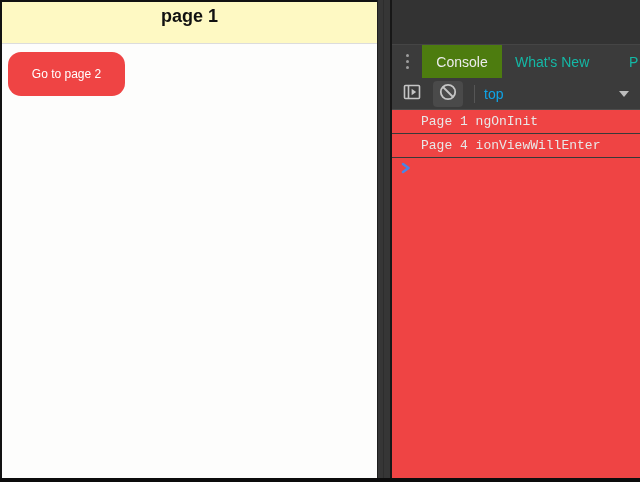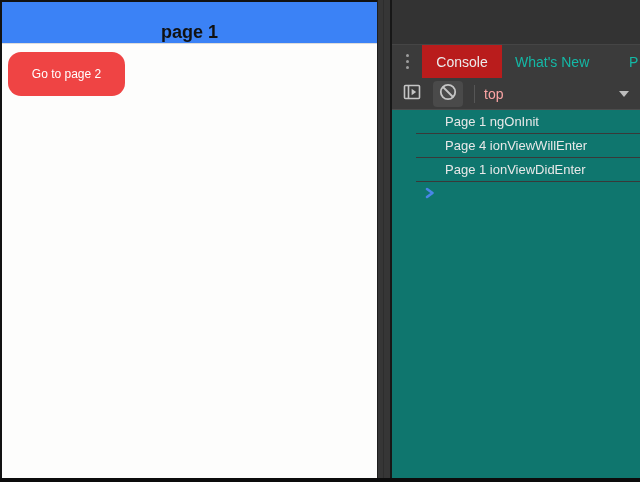--- a/index.html
+++ b/index.html
@@ -4,22 +4,22 @@
 <style>
   * { margin:0; padding:0; box-sizing:border-box; }
   html,body { width:640px; height:482px; overflow:hidden; background:#0c0c0c;
               font-family:"Liberation Sans", sans-serif; }
   .screen { width:640px; height:478px; display:flex; }
 
   
   .app-pane { width:377px; height:478px; background:#fdfdfc;
               border-top:2px solid #121212; border-left:2px solid #121212;
               display:flex; flex-direction:column; }
-  .app-header { height:42px; background:#3b82f6; border-bottom:1px solid #dcdcdc;
-                display:flex; align-items:flex-end; justify-content:center; }
+  .app-header { height:42px; background:#fef9c3; border-bottom:1px solid #dcdcdc;
+                display:flex; align-items:flex-start; justify-content:center; }
   .app-title { font-size:18px; font-weight:600; color:#111; padding-top:4px; }
   .app-content { flex:1; background:#fdfdfc; }
   .go-btn { display:block; margin:8px 0 0 6px; width:117px; height:44px;
             background:#ef4444; color:#fff; border:none; border-radius:13px;
             font-size:12px; font-family:"Liberation Sans", sans-serif; cursor:pointer; }
 
   
   .gutter { width:15px; height:478px; background:#363636;
             border-left:1px solid #1e1e1e; border-right:2px solid #171717;
             position:relative; cursor:col-resize; }
@@ -29,37 +29,37 @@
   
   .devtools { flex:1; height:478px; display:flex; flex-direction:column; background:#262626; }
   .dt-top { height:45px; background:#333333; border-bottom:1px solid #454545; }
 
   .dt-tabbar { height:33px; background:#3b3b3b; display:flex; align-items:stretch; overflow:hidden; }
   .kebab { width:30px; display:flex; flex-direction:column; align-items:center;
            justify-content:center; gap:3px; cursor:pointer; }
   .kebab i { width:3px; height:3px; border-radius:50%; background:#9e9e9e; }
   .tab { display:flex; align-items:center; padding:0 13px; font-size:14px;
          color:#14b8a6; cursor:pointer; white-space:nowrap; }
-  .tab.active { background:#b91c1c; color:#ececec; width:80px; justify-content:center; padding:8px; }
+  .tab.active { background:#4d7c0f; color:#ececec; width:80px; justify-content:center; padding:8px; }
   .tab.partial { margin-left:auto; padding:0; width:11px; overflow:hidden; }
 
   .dt-toolbar { height:32px; background:#3b3b3b; border-bottom:1px solid #4c4c4c;
                 display:flex; align-items:center; padding:0 7px; }
   .tool-btn { width:26px; height:26px; display:flex; align-items:center; justify-content:center;
               background:transparent; border:none; cursor:pointer; }
   .tool-btn.toggled { background:#4a4a4a; border-radius:4px; margin-left:8px; width:30px; }
   .vsep { width:1px; height:18px; background:#565656; margin:0 9px 0 11px; }
   .ctx { display:flex; align-items:center; cursor:pointer; }
-  .ctx-label { font-size:14px; color:#fca5a5; }
+  .ctx-label { font-size:14px; color:#0ea5e9; }
   .tb-spacer { flex:1; }
   .dd-arrow { width:0; height:0; border-left:5px solid transparent; border-right:5px solid transparent;
               border-top:6px solid #bdbdbd; margin-right:4px; }
 
-  .dt-console { flex:1; background:#0f766e; font-family:Liberation Sans, sans-serif;
-                font-size:13px; color:#e8e8e8;padding-left:24px; }
+  .dt-console { flex:1; background:#ef4444; font-family:Liberation Mono, monospace;
+                font-size:13px; color:#e8e8e8; }
   .c-row { height:24px; display:flex; align-items:center; padding-left:29px;
            border-bottom:1px solid #393939; white-space:pre; }
   .c-prompt { height:24px; display:flex; align-items:center; padding-left:8px; cursor:text; }
 
   .bottom-strip { width:640px; height:4px; background:#0c0c0c; }
 </style>
 </head>
 <body>
 
 <div class="screen">
@@ -111,21 +111,20 @@
       <div class="ctx">
         <span class="ctx-label">top</span>
       </div>
       <div class="tb-spacer"></div>
       <div class="dd-arrow"></div>
     </div>
 
     <div class="dt-console">
       <div class="c-row">Page 1 ngOnInit</div>
       <div class="c-row">Page 4 ionViewWillEnter</div>
-      <div class="c-row">Page 1 ionViewDidEnter</div>
       <div class="c-prompt">
         <span>
           <svg width="12" height="14" viewBox="0 0 12 14">
             <polyline points="3,3 8.5,7 3,11" fill="none" stroke="#4a86e8" stroke-width="2.6" stroke-linecap="round" stroke-linejoin="round"></polyline>
           </svg>
         </span>
       </div>
     </div>
   </div>
 </div>

